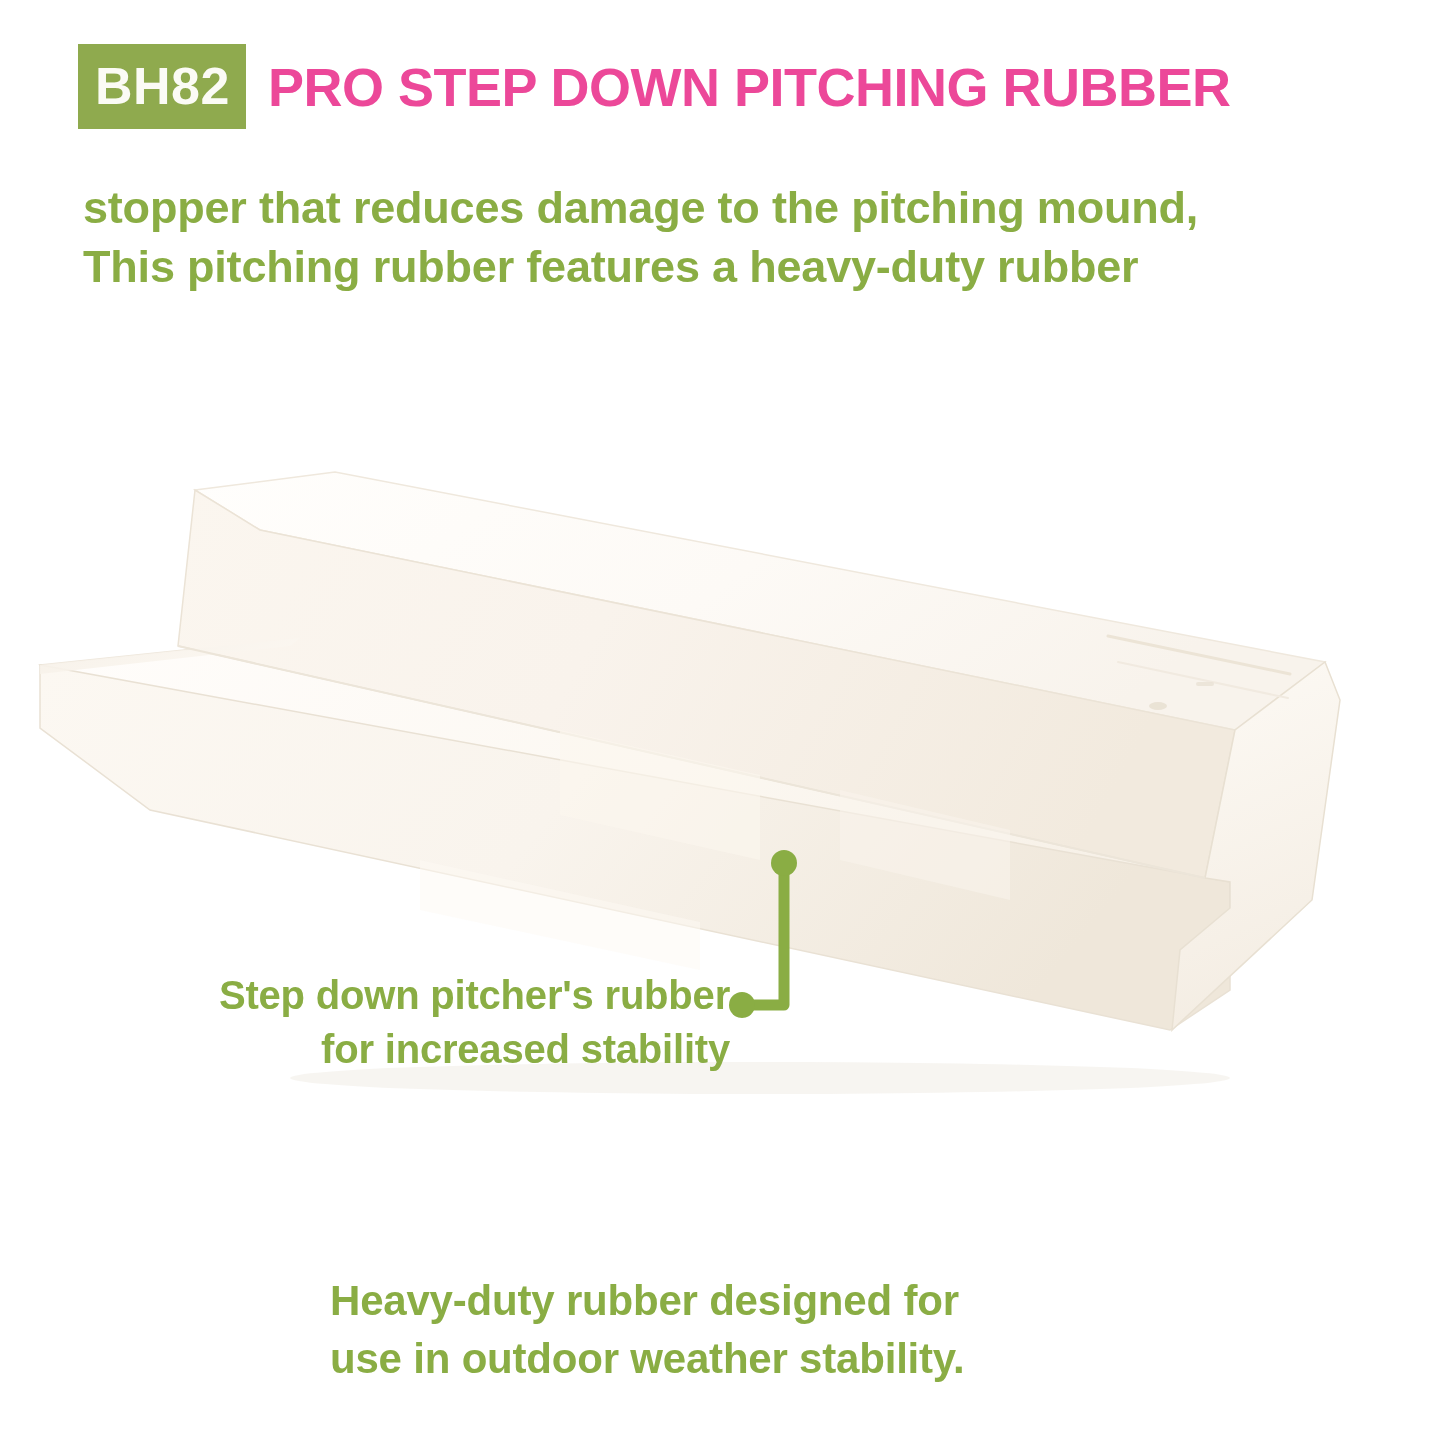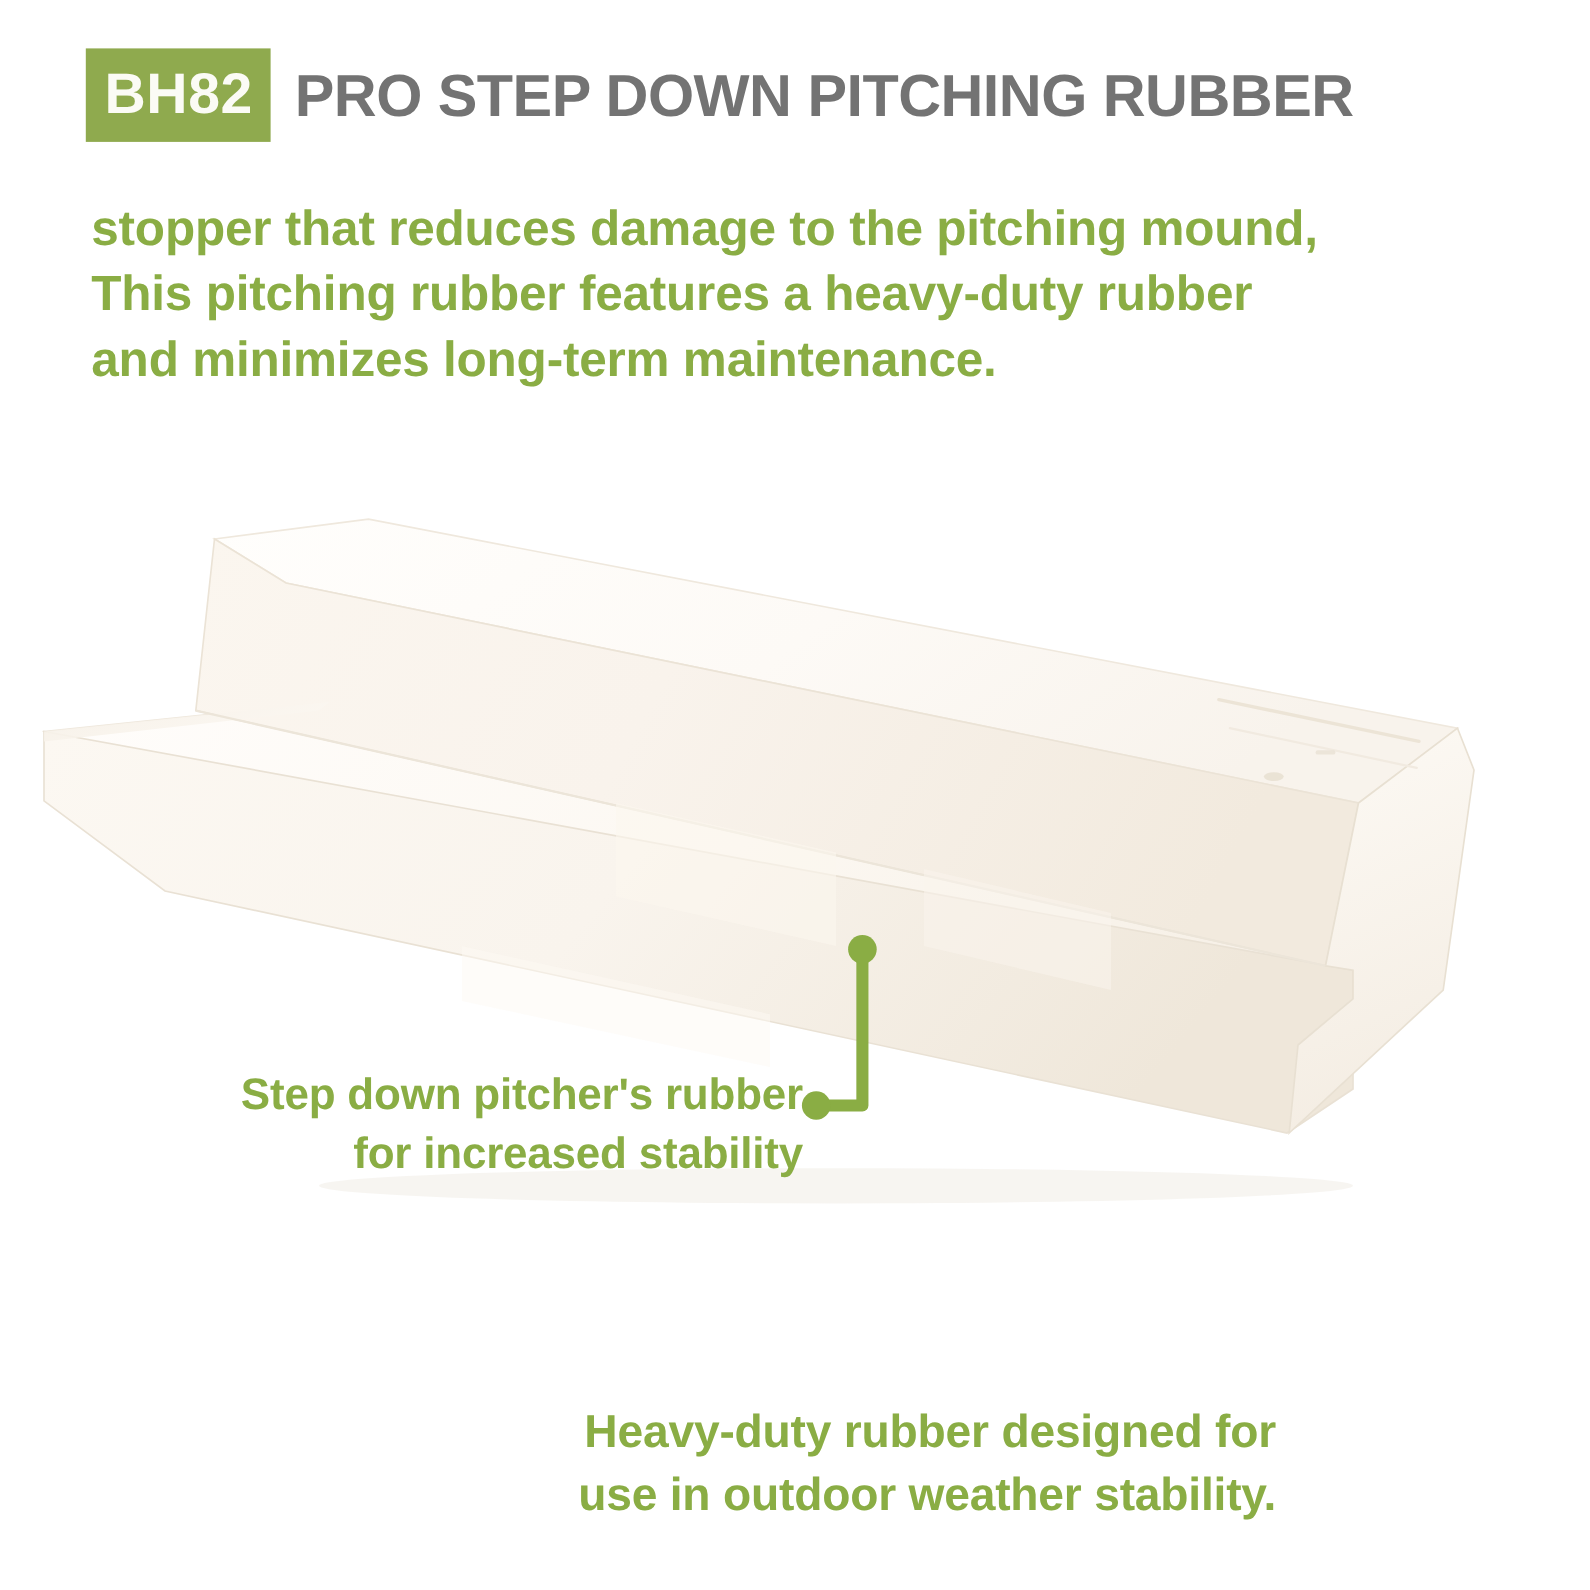--- a/index.html
+++ b/index.html
@@ -34,21 +34,21 @@
     background: #8faa4e;
     color: #fbfbf5;
     font-size: 52px;
     font-weight: bold;
     letter-spacing: 0.5px;
     line-height: 1;
     padding: 16px 16px 17px 17px;
     font-family: "Liberation Sans", sans-serif;
   }
   .header-title {
-    color: #737373;
+    color: #ec4899;
     font-size: 54px;
     font-weight: bold;
     letter-spacing: -0.5px;
     line-height: 1;
     font-family: "Liberation Sans", sans-serif;
   }
 
   
   .intro {
     position: absolute;
@@ -101,21 +101,21 @@
     width: 80px;
     height: 185px;
   }
 
   
   .note-bottom {
     position: absolute;
     right: 52px;
     top: 1272px;
     width: 830px;
-    text-align: right;
+    text-align: left;
     color: #8aad44;
     font-size: 42px;
     font-weight: bold;
     line-height: 1.37;
     letter-spacing: -0.2px;
   }
   .note-bottom .ln { display: block; }
 </style>
 </head>
 <body>
@@ -123,21 +123,20 @@
 <div class="page">
 
   <div class="header">
     <span class="sku-badge">BH82</span>
     <span class="header-title">PRO STEP DOWN PITCHING RUBBER</span>
   </div>
 
   <div class="intro">
     <span class="ln">stopper that reduces damage to the pitching mound,</span>
     <span class="ln">This pitching rubber features a heavy-duty rubber</span>
-    <span class="ln">and minimizes long-term maintenance.</span>
   </div>
 
   <div class="product-stage">
     <svg class="product-svg" viewBox="0 0 1445 700" xmlns="http://www.w3.org/2000/svg">
       <defs>
         <linearGradient id="gTopUpper" x1="0" y1="0" x2="1" y2="0.3">
           <stop offset="0%" stop-color="#fffefc"></stop>
           <stop offset="55%" stop-color="#fdfaf6"></stop>
           <stop offset="100%" stop-color="#f8f3ec"></stop>
         </linearGradient>

